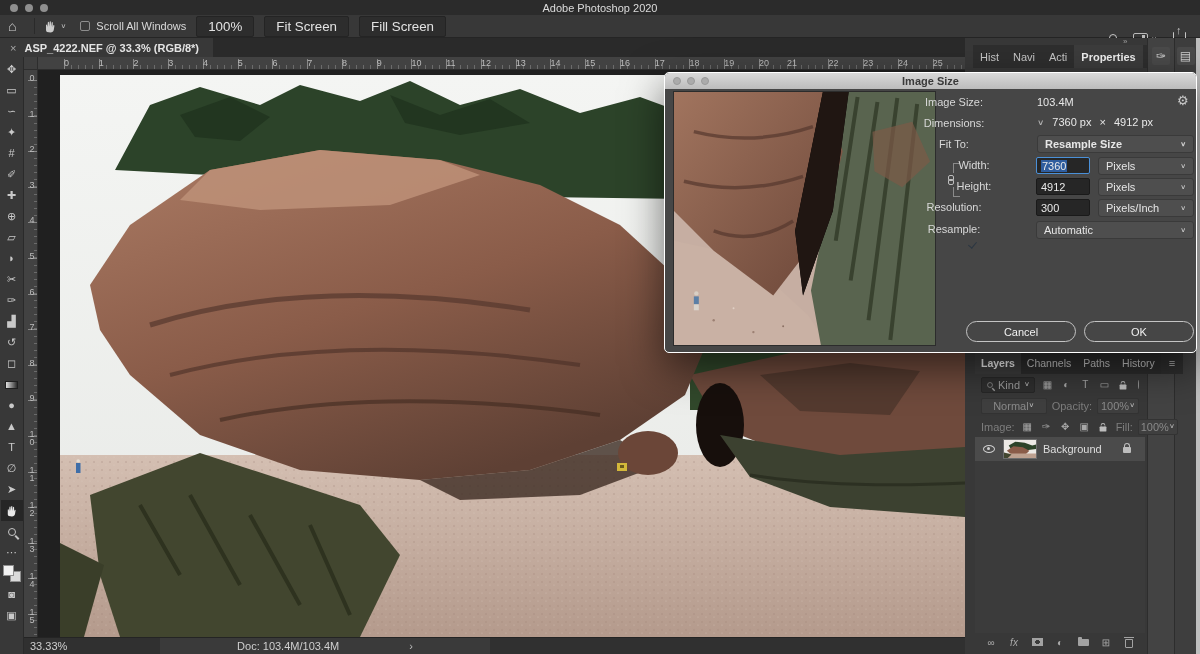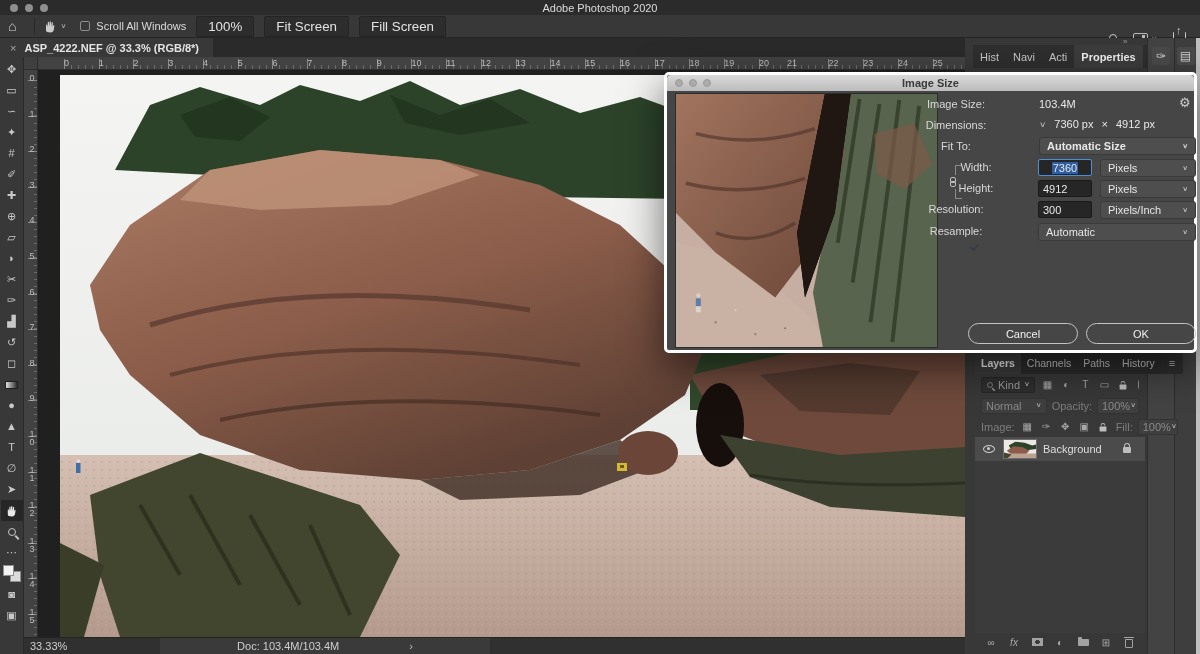--- a/index.html
+++ b/index.html
@@ -87,40 +87,40 @@
   .layers-panel { position:absolute; left:10px; top:314px; width:170px; height:298px; background:#383838; }
   .lp-tabs { display:flex; height:22px; background:#2c2c2c; }
   .lp-tabs .ptab { font-size:10.5px; padding:0 6px; background:#2c2c2c; }
   .lp-tabs .ptab.active { background:#3c3c3c; }
   .lp-row { display:flex; align-items:center; height:21px; padding:0 6px; gap:5px; }
   .kind-box { display:flex; align-items:center; gap:4px; background:#2e2e2e; border:1px solid #272727; border-radius:2px; height:16px; padding:0 4px; color:#9a9a9a; width:62px; }
   .kind-box .css-search { transform:scale(.7); border-color:#9a9a9a; }
   .kind-box .css-search::after { background:#9a9a9a; }
   .picon { display:inline-flex; align-items:center; justify-content:center; width:15px; height:15px; color:#a8a8a8; font-size:10px; }
   .toggle-dot { width:9px; height:9px; border-radius:50%; background:#8f8f8f; margin-left:2px; }
-  .dd { display:flex; align-items:center; justify-content:space-between; background:#3f3f3f; border:1px solid #333; border-radius:2px; height:16px; padding:0 4px; color:#8a8a8a; }
+  .dd { display:flex; align-items:center; justify-content:center; background:#3f3f3f; border:1px solid #333; border-radius:2px; height:16px; padding:0 4px; color:#8a8a8a; }
   .layer-row { display:flex; align-items:center; height:24px; background:#4b4b4b; gap:6px; padding:0 6px; color:#dedede; }
   .eye-box { width:16px; display:flex; justify-content:center; }
   .css-eye { display:inline-block; width:12px; height:8px; border:1.3px solid #cfcfcf; border-radius:50%; position:relative; }
   .css-eye::after { content:""; position:absolute; left:3px; top:1.2px; width:3px; height:3px; border-radius:50%; background:#cfcfcf; }
   .layer-thumb { width:34px; height:20px; border:1px solid #6d6d6d; }
   .css-lock { display:inline-block; width:8px; height:6px; background:#bdbdbd; border-radius:1px; position:relative; margin-top:4px; }
   .css-lock::before { content:""; position:absolute; left:1px; top:-4px; width:4px; height:4px; border:1.3px solid #bdbdbd; border-bottom:none; border-radius:3px 3px 0 0; }
   .lp-bottom { position:absolute; left:10px; top:596px; width:170px; height:16px; display:flex; align-items:center; justify-content:center; gap:11px; color:#a2a2a2; }
   .lp-bottom .picon { width:12px; }
   .fx-i { font-style:italic; font-size:10px; }
   .css-mask { display:inline-block; width:11px; height:8px; border:1px solid #a2a2a2; background:radial-gradient(circle at 50% 50%, #3a3a3a 2.4px, #a2a2a2 2.5px); }
   .css-folder { display:inline-block; width:11px; height:7px; background:#a2a2a2; position:relative; border-radius:0 1px 1px 1px; }
   .css-folder::before { content:""; position:absolute; left:0; top:-2px; width:4px; height:2px; background:#a2a2a2; border-radius:1px 1px 0 0; }
   .css-trash { display:inline-block; width:8px; height:9px; border:1px solid #a2a2a2; border-radius:0 0 1px 1px; position:relative; margin-top:2px; }
   .css-trash::before { content:""; position:absolute; left:-2px; top:-3px; width:10px; height:1.5px; background:#a2a2a2; }
   .dis { color:#7d7d7d; }
 
   
-  .dialog { left:664px; top:72px; width:533px; height:281px; background:#464646; border:3px solid #ffffff; border-radius:5px; box-shadow:0 14px 40px rgba(0,0,0,.55); z-index:10; }
+  .dialog { left:664px; top:72px; width:533px; height:281px; background:#464646; border:1px solid #ffffff; border-radius:5px; box-shadow:0 14px 40px rgba(0,0,0,.55); z-index:10; }
   .dlg-title { height:16px; background:linear-gradient(#d9d9d9,#bcbcbc); border-radius:4px 4px 0 0; display:flex; align-items:center; position:relative; }
   .dlg-dots { display:flex; gap:6px; margin-left:8px; }
   .dlg-dot { width:8px; height:8px; border-radius:50%; background:#ababab; border:1px solid #9a9a9a; }
   .dlg-title-text { position:absolute; left:0; right:0; text-align:center; color:#3a3a3a; font-weight:bold; font-size:11px; }
   .dlg-preview { position:absolute; left:8px; top:18px; width:263px; height:255px; border:1px solid #2c2c2c; background:#333; }
   .frow { position:absolute; display:flex; align-items:center; }
   .flabel { position:absolute; text-align:center; color:#d8d8d8; }
   .fvalue { color:#e8e8e8; }
   .inp { background:#262626; border:1px solid #1a1a1a; border-radius:2px; height:17px; color:#e8e8e8; padding:0 4px; display:flex; align-items:center; }
   .inp.focus { border:1.5px solid #4a90d8; }
@@ -556,32 +556,32 @@
     <span class="flabel" style="left:214px;top:44px;width:150px;">Dimensions:</span>
     <span class="frow" style="left:372px;top:43px;gap:8px;color:#e8e8e8;">
       <span class="chev" style="font-size:10px;">∨</span>
       <span>7360 px</span>
       <span>×</span>
       <span>4912 px</span>
     </span>
 
     <span class="flabel" style="left:214px;top:65px;width:150px;">Fit To:</span>
     <span class="ddl abs" style="left:372px;top:62px;width:157px;font-weight:bold;">
-      <span>Automatic Size</span>
+      <span>Resample Size</span>
       <span class="chev">∨</span>
     </span>
 
     <div class="chain-bracket" style="left:288px;top:90px;height:34px;"></div>
     <span class="chain-ico" style="left:280px;top:100px;">
         <i></i>
         <i></i>
       </span>
 
     <span class="flabel" style="left:254px;top:86px;width:110px;">Width:</span>
-    <span class="inp focus abs" style="left:371px;top:84px;width:54px;justify-content:center;">
+    <span class="inp focus abs" style="left:371px;top:84px;width:54px;">
       <span class="sel-text">7360</span>
     </span>
     <span class="ddl abs" style="left:433px;top:84px;width:96px;">
       <span>Pixels</span>
       <span class="chev">∨</span>
     </span>
 
     <span class="flabel" style="left:254px;top:107px;width:110px;">Height:</span>
     <span class="inp abs" style="left:371px;top:105px;width:54px;">
       <span>4912</span>

